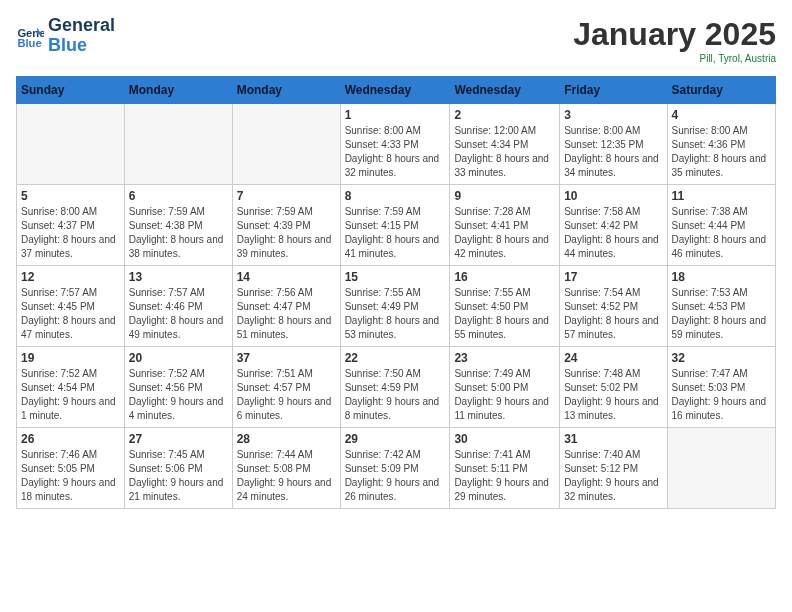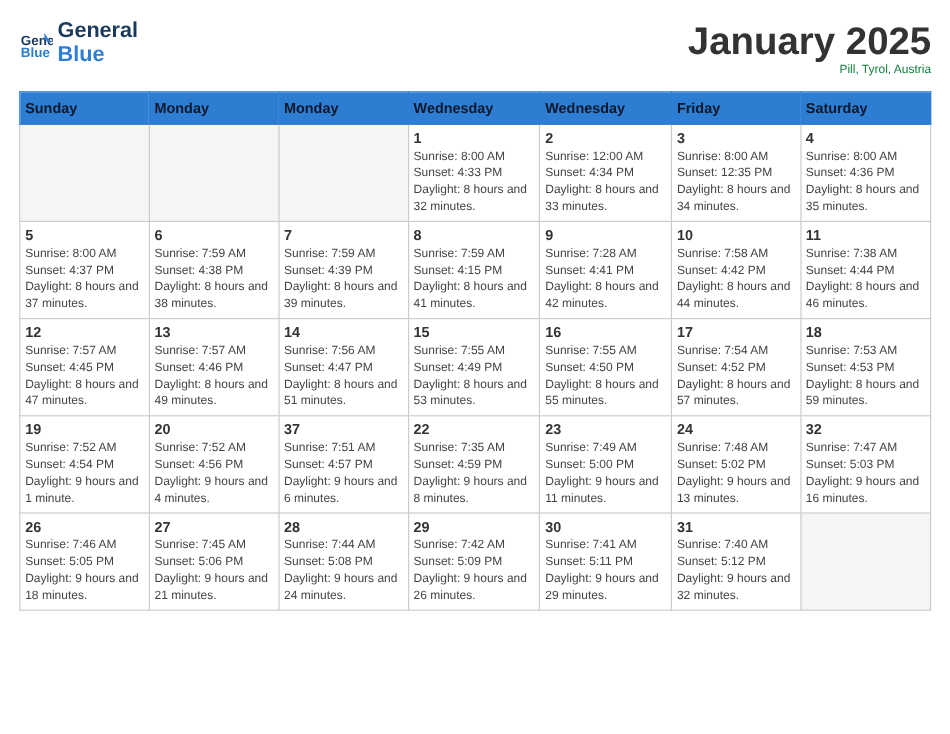--- a/index.html
+++ b/index.html
@@ -260,21 +260,21 @@
         </td>
         <td>
           <div class="day-num">37</div>
           <div class="day-info">Sunrise: 7:51 AM
 Sunset: 4:57 PM
 Daylight: 9 hours
 and 6 minutes.</div>
         </td>
         <td>
           <div class="day-num">22</div>
-          <div class="day-info">Sunrise: 7:35 AM
+          <div class="day-info">Sunrise: 7:50 AM
 Sunset: 4:59 PM
 Daylight: 9 hours
 and 8 minutes.</div>
         </td>
         <td>
           <div class="day-num">23</div>
           <div class="day-info">Sunrise: 7:49 AM
 Sunset: 5:00 PM
 Daylight: 9 hours
 and 11 minutes.</div>

